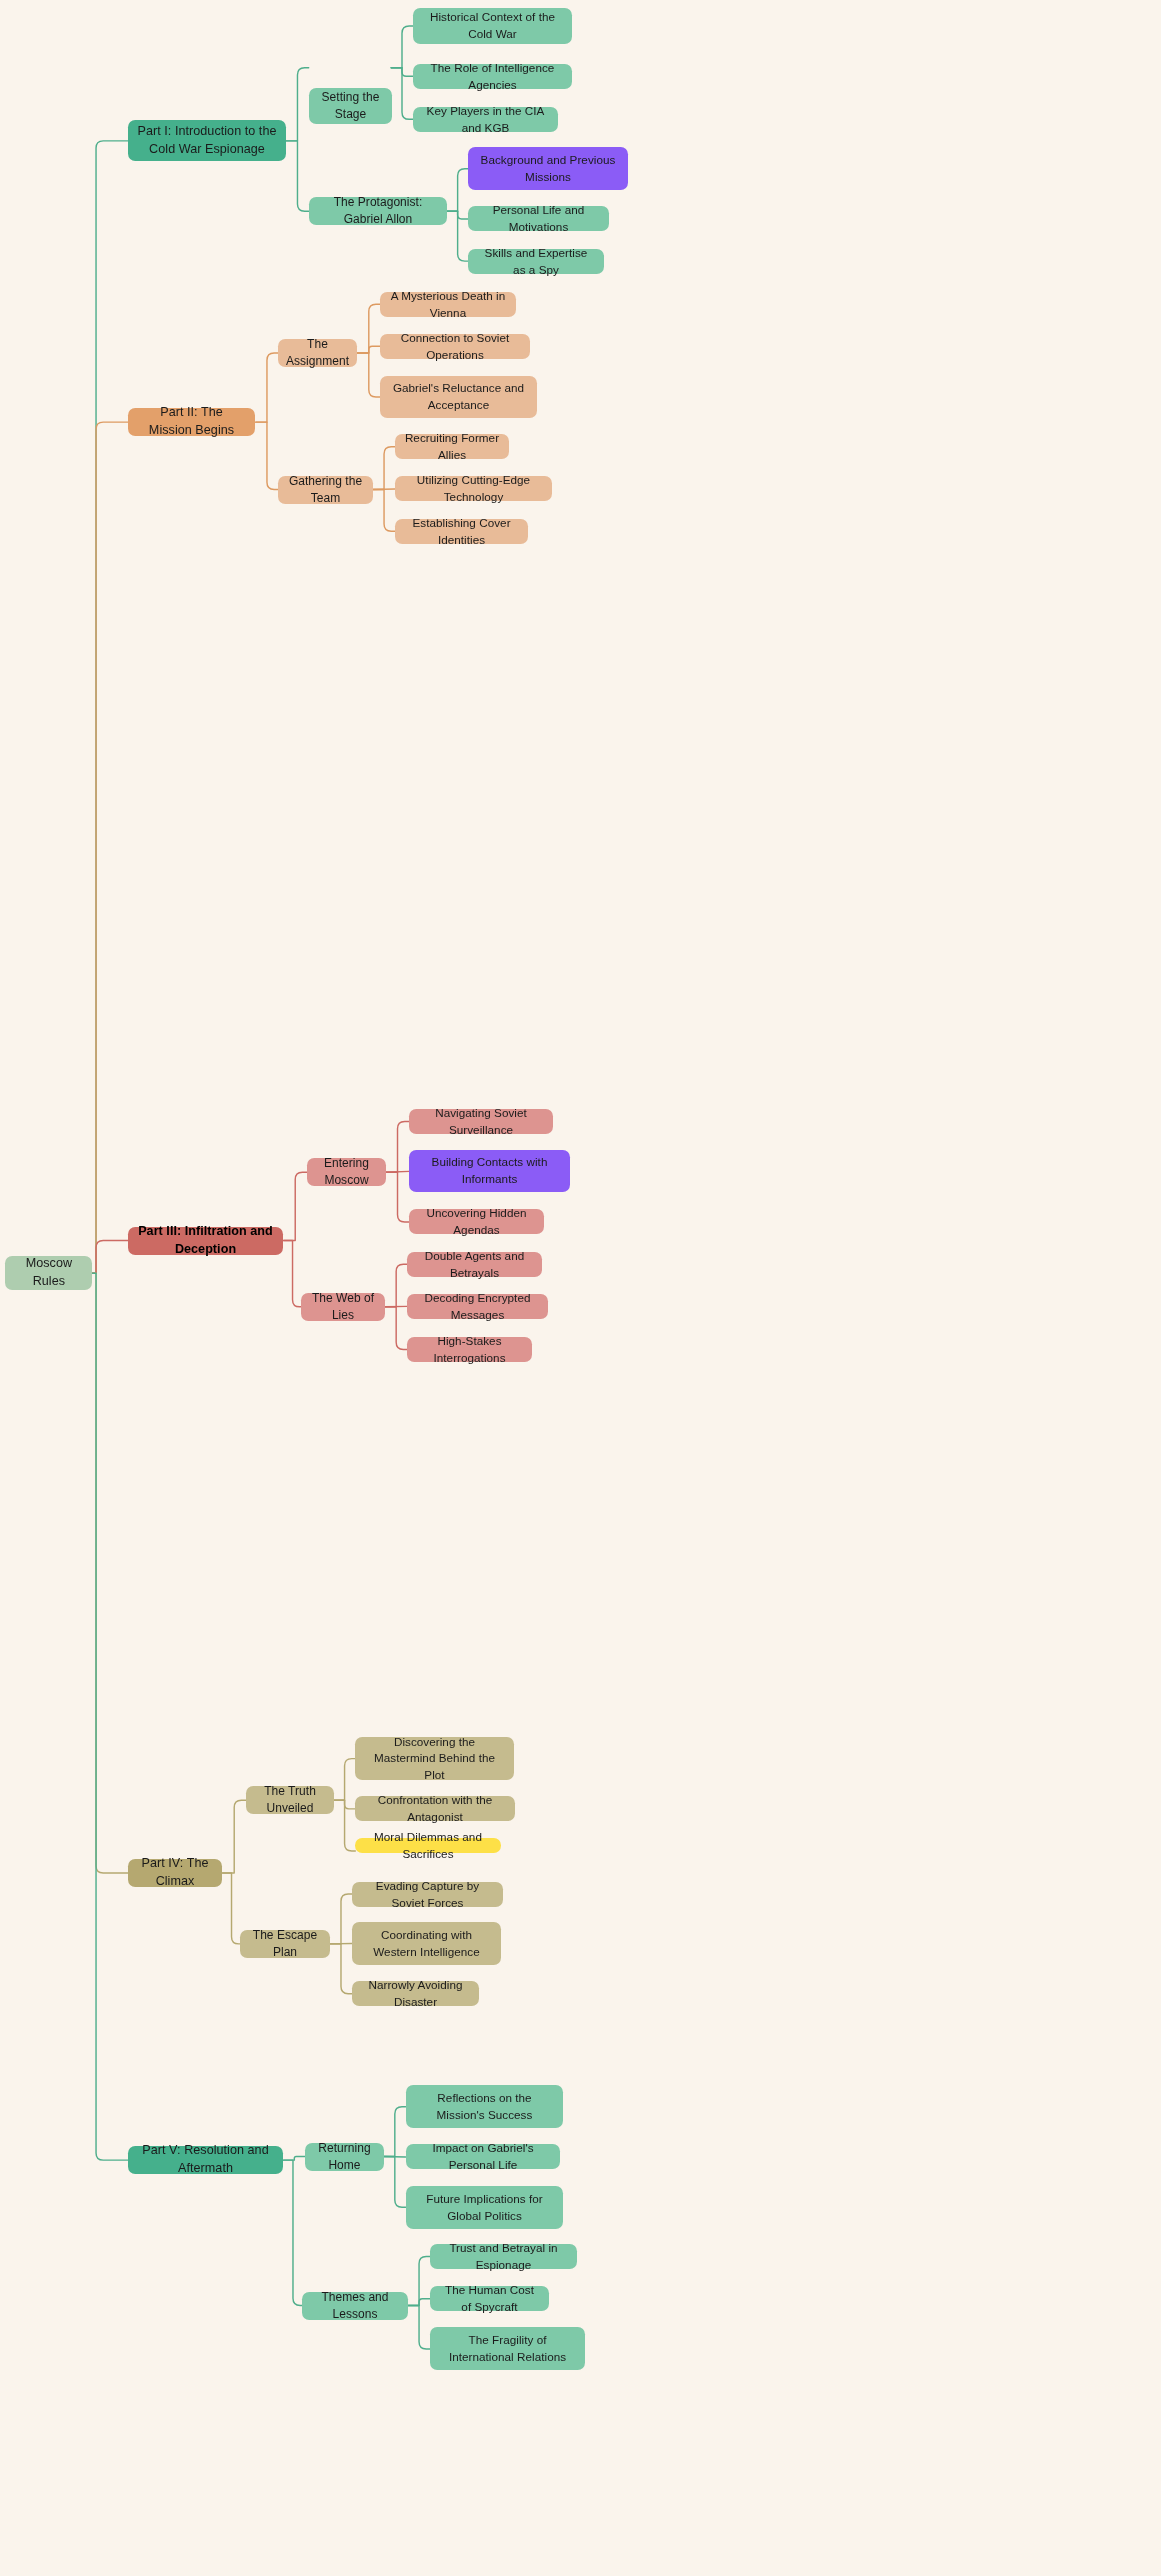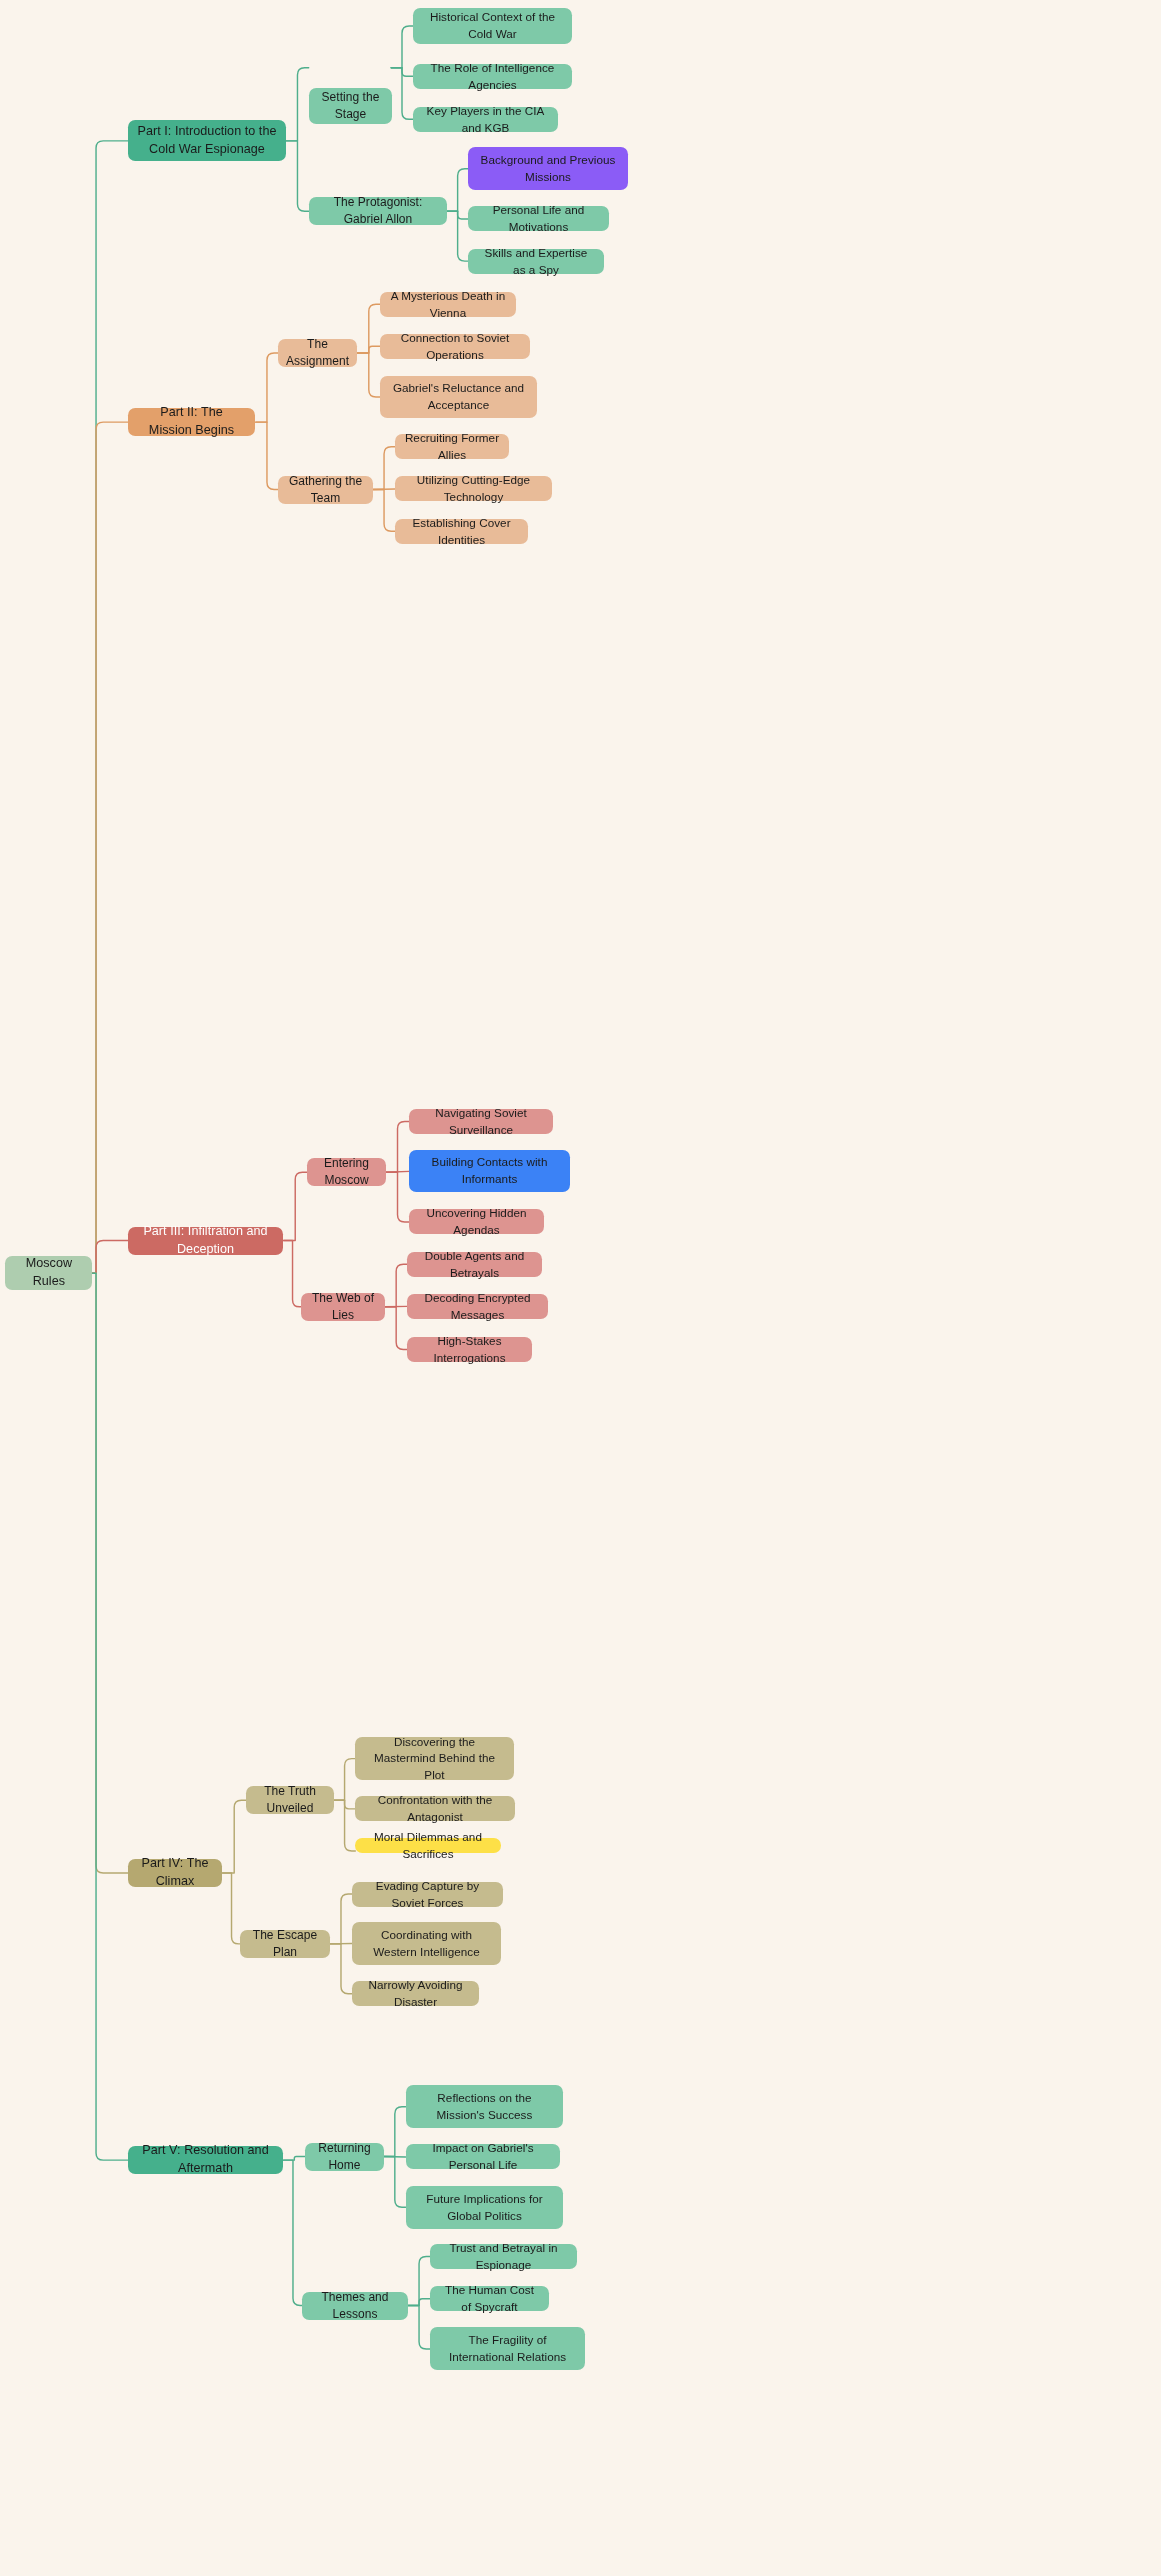--- a/index.html
+++ b/index.html
@@ -24,21 +24,21 @@
     color:#1b1b1b;
     line-height:1.42;
     padding:3.6px 9px;
     font-size:12px;
     letter-spacing:0.04px;
   }
   .node.root{font-size:12.6px;}
   .node.lvl1{font-size:12.6px;}
   .node.lvl2{font-size:12px;}
   .node.lvl3{font-size:11.7px;}
-  .node.white-text{color:#ffffff;}
+  .node.white-text{color:#000000;font-weight:bold;}
 </style>
 </head>
 <body>
 
 <div id="mindmap">
 
   <svg class="links" viewBox="0 0 1295 2871">
       <g fill="none" stroke-width="1.6" stroke-linecap="round" stroke-linejoin="round">
         <path d="M103,1419 L107,1419 L107,165 Q107,157 115,157 L143,157" stroke="#4fae8c"></path>
         <path d="M319,157 L331.5,157 Q331.5,157 331.5,149 L331.5,83.5 Q331.5,75.5 339.5,75.5 L344,75.5" stroke="#4fae8c"></path>
@@ -111,21 +111,21 @@
 
   <div class="node lvl2" style="left:278px;top:476px;width:95px;height:28px;background:#e8bb98;">Gathering the Team</div>
   <div class="node lvl3" style="left:395px;top:434px;width:114px;height:25px;background:#e8bb98;">Recruiting Former Allies</div>
   <div class="node lvl3" style="left:395px;top:476px;width:157px;height:25px;background:#e8bb98;">Utilizing Cutting-Edge Technology</div>
   <div class="node lvl3" style="left:395px;top:519px;width:133px;height:25px;background:#e8bb98;">Establishing Cover Identities</div>
 
   <div class="node lvl1 white-text" style="left: 128px; top: 1227px; width: 155px; height: 28px; background: rgb(204, 106, 99);">Part III: Infiltration and Deception</div>
 
   <div class="node lvl2" style="left: 307px; top: 1158px; width: 79px; height: 28px; background: rgb(221, 148, 144);">Entering Moscow</div>
   <div class="node lvl3" style="left: 409px; top: 1109px; width: 144px; height: 25px; background: rgb(221, 148, 144);">Navigating Soviet Surveillance</div>
-  <div class="node lvl3" style="left: 409px; top: 1150px; width: 161px; height: 42px; background: #3b82f6;">Building Contacts with Informants</div>
+  <div class="node lvl3" style="left: 409px; top: 1150px; width: 161px; height: 42px; background: #8b5cf6;">Building Contacts with Informants</div>
   <div class="node lvl3" style="left: 409px; top: 1209px; width: 135px; height: 25px; background: rgb(221, 148, 144);">Uncovering Hidden Agendas</div>
 
   <div class="node lvl2" style="left: 301px; top: 1293px; width: 84px; height: 28px; background: rgb(221, 148, 144);">The Web of Lies</div>
   <div class="node lvl3" style="left: 407px; top: 1252px; width: 135px; height: 25px; background: rgb(221, 148, 144);">Double Agents and Betrayals</div>
   <div class="node lvl3" style="left: 407px; top: 1294px; width: 141px; height: 25px; background: rgb(221, 148, 144);">Decoding Encrypted Messages</div>
   <div class="node lvl3" style="left: 407px; top: 1337px; width: 125px; height: 25px; background: rgb(221, 148, 144);">High-Stakes Interrogations</div>
 
   <div class="node lvl1" style="left: 128px; top: 1859px; width: 94px; height: 28px; background: rgb(181, 168, 112);">Part IV: The Climax</div>
 
   <div class="node lvl2" style="left: 246px; top: 1786px; width: 88px; height: 28px; background: rgb(197, 187, 142);">The Truth Unveiled</div>

